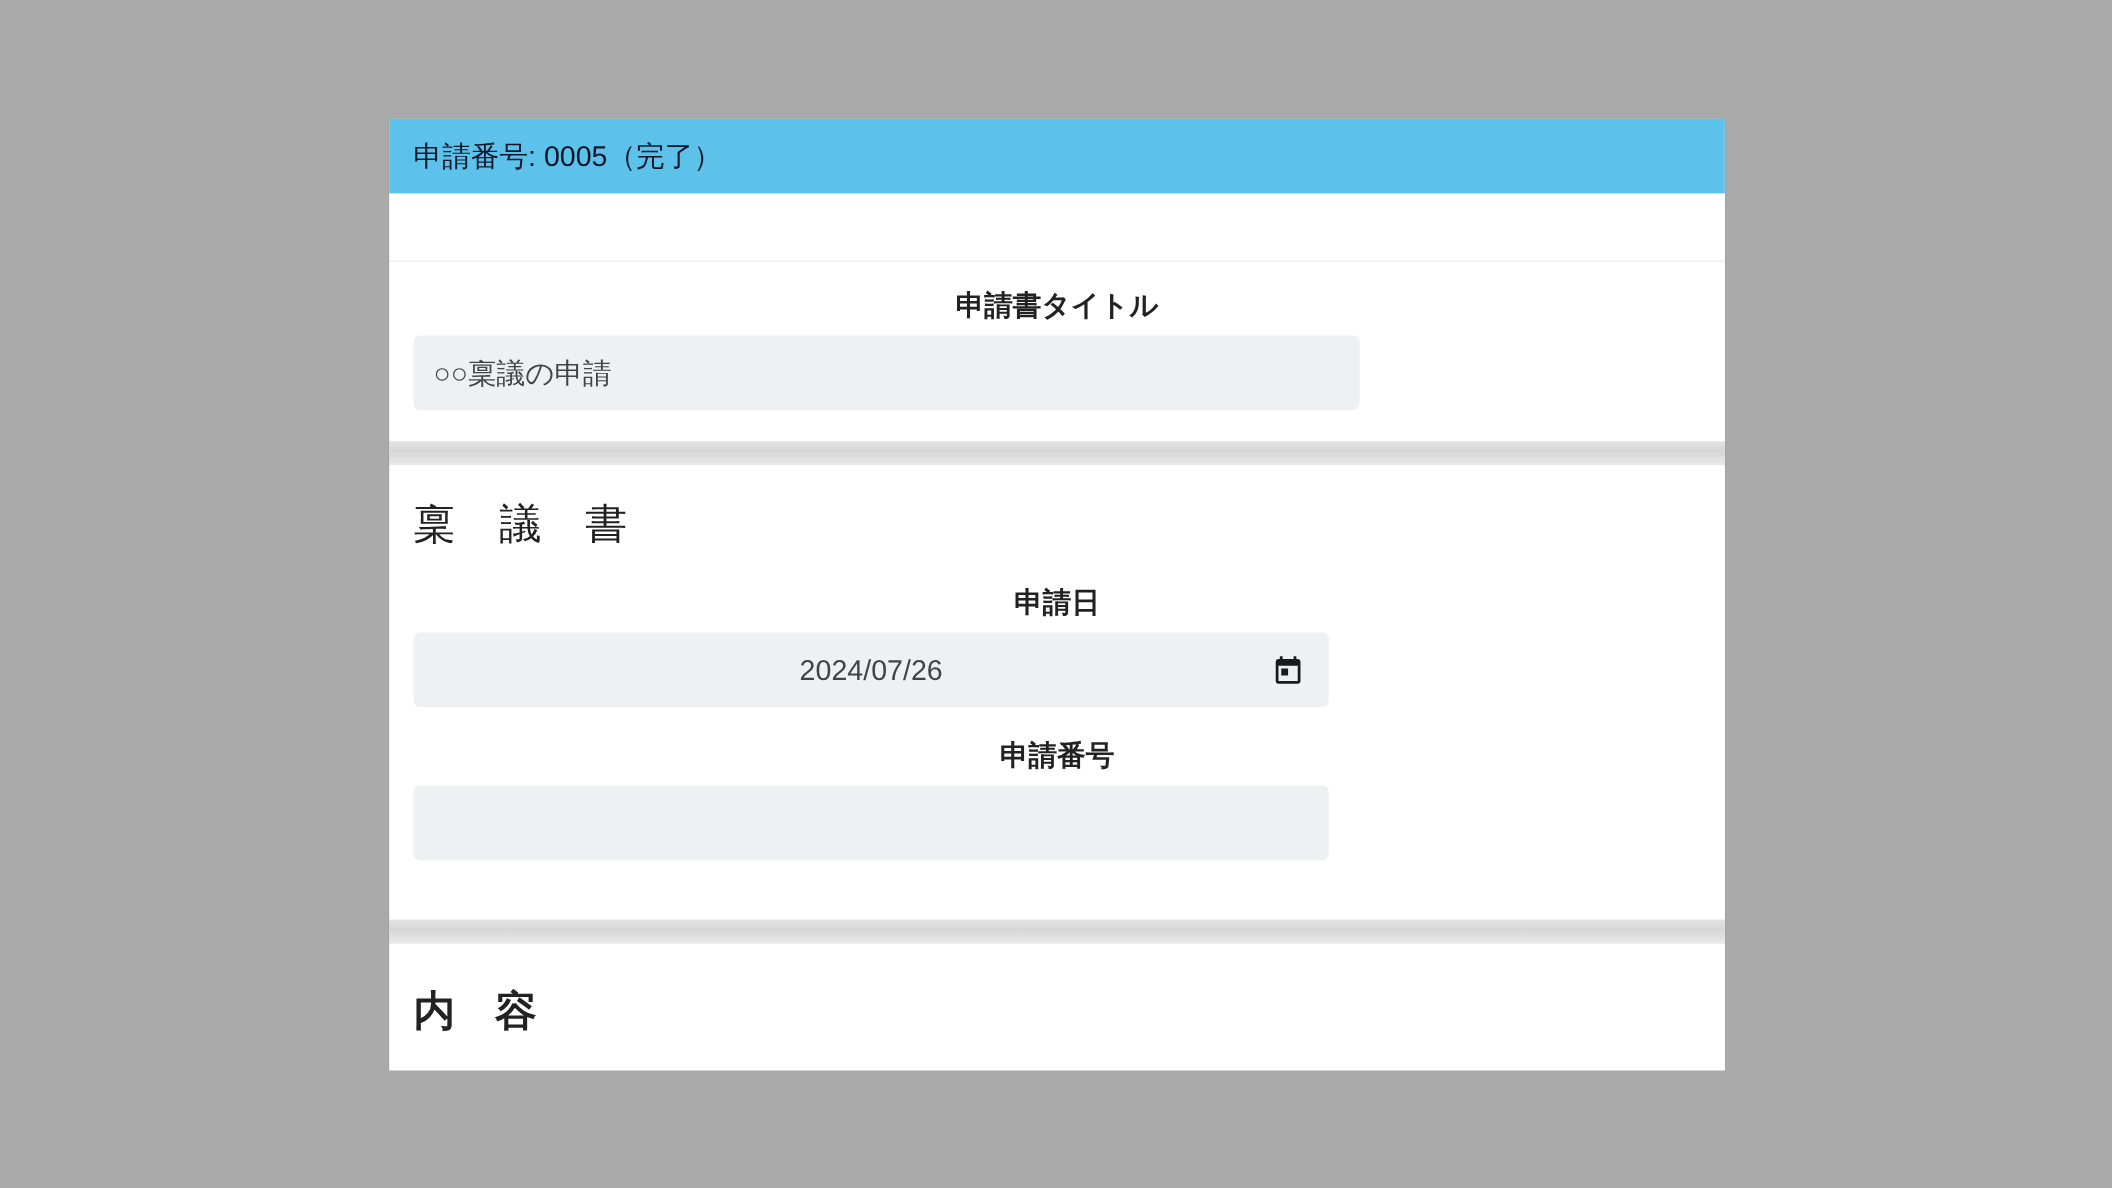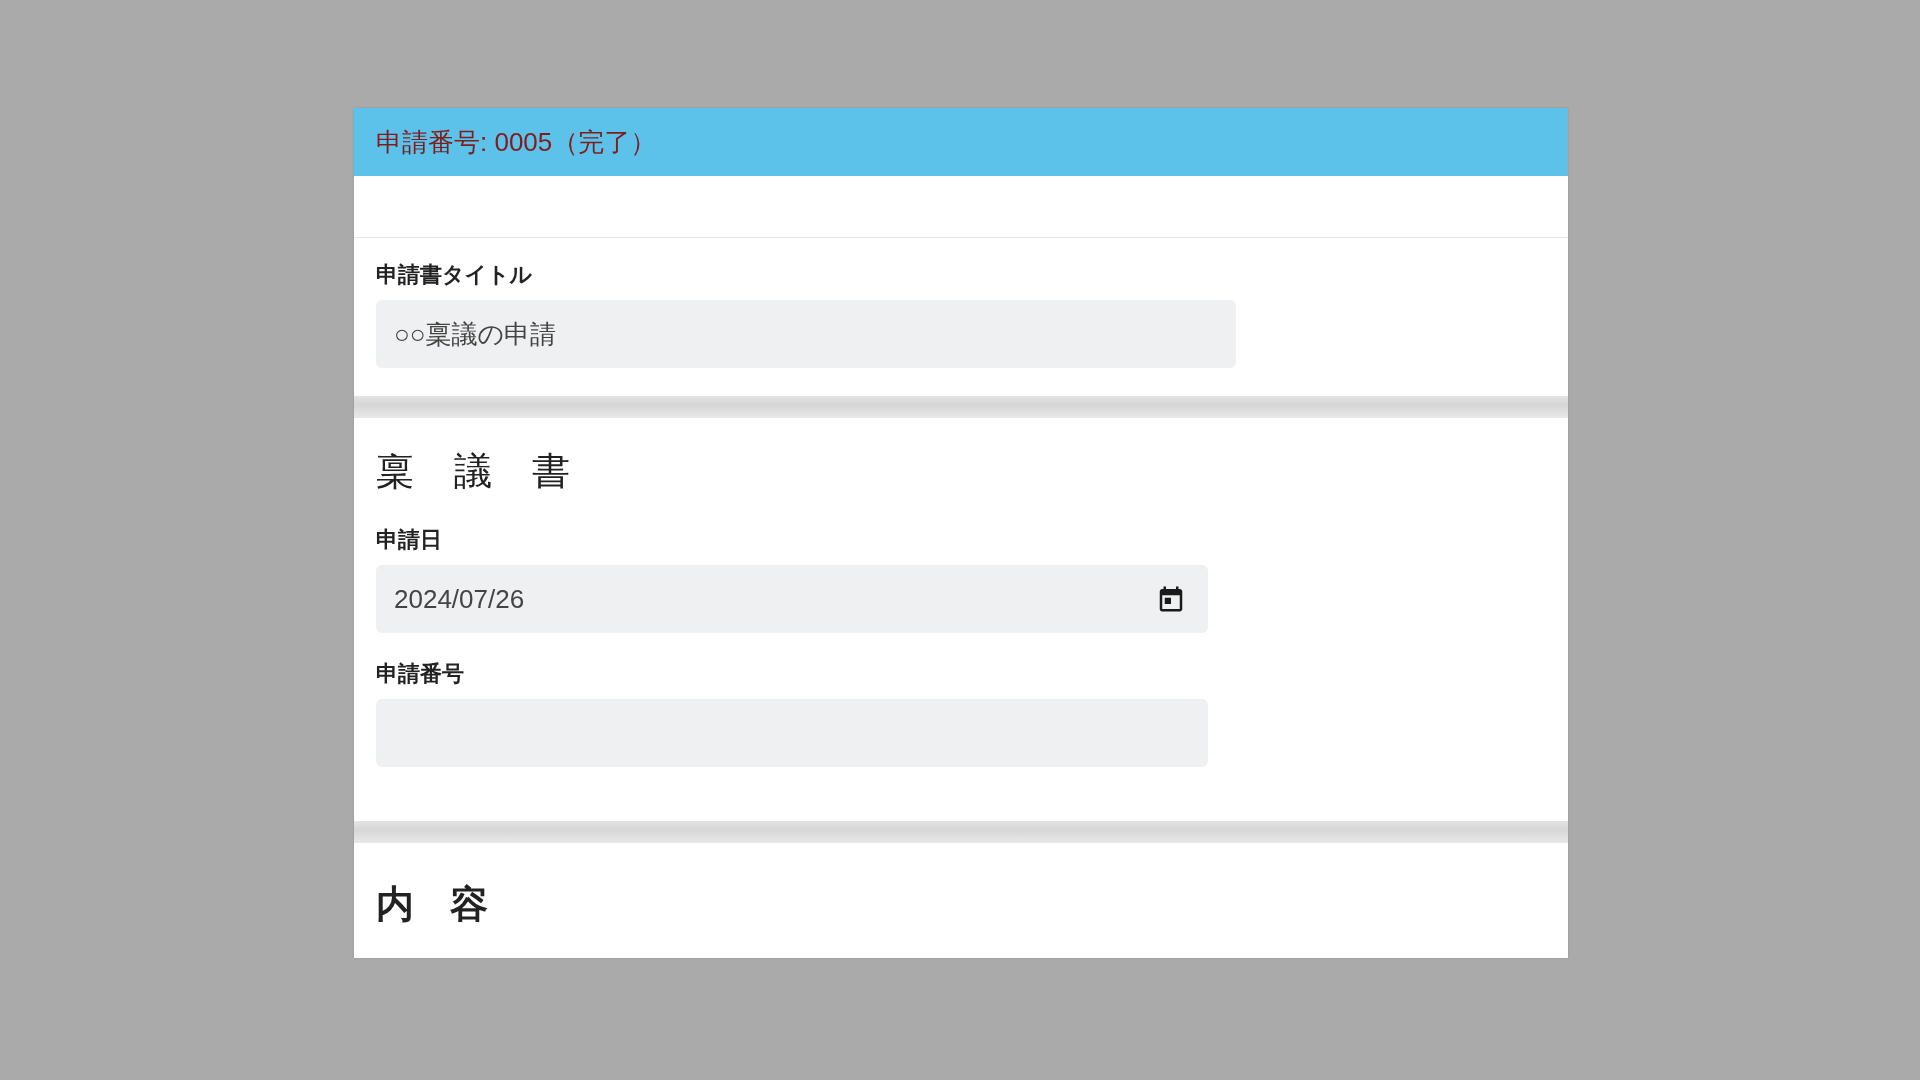--- a/index.html
+++ b/index.html
@@ -18,21 +18,21 @@
   .container {
     position: absolute;
     left: 354px;
     top: 108px;
     width: 1214px;
     background: #fff;
     box-shadow: 0 0 2px rgba(0,0,0,0.15);
   }
   .header-bar {
     background: #5cc2ea;
-    color: #7f1d1d;
+    color: #0f172a;
     display: flex;
     align-items: center;
     height: 68px;
     padding: 0 22px;
   }
   .header-left {
     font-size: 26px;
     font-weight: 400;
     flex: 0 0 auto;
   }
@@ -49,43 +49,45 @@
   .spacer-row {
     height: 62px;
     background: #fff;
     border-bottom: 1px solid #e6e6e6;
   }
   .section {
     background: #fff;
     padding: 18px 22px 28px 22px;
   }
   .field-label {
-    font-size: 22px;
+    font-size: 26px;
     font-weight: 700;
     color: #222;
     margin-bottom: 10px;
     margin-top: 4px;
+    text-align: center;
   }
   .input-box {
     width: 860px;
     background: #eef0f1;
     border-radius: 6px;
     height: 68px;
     display: flex;
     align-items: center;
     padding: 0 18px;
     font-size: 26px;
     color: #444;
   }
   .input-box-small {
     width: 832px;
     height: 68px;
   }
   .input-with-icon {
     position: relative;
+    justify-content: center;
   }
   .input-with-icon .cal-icon {
     position: absolute;
     right: 22px;
     top: 50%;
     transform: translateY(-50%);
   }
   .divider-gap {
     height: 22px;
     background: linear-gradient(#e4e4e4, #d6d6d6 40%, #e9e9e9);

